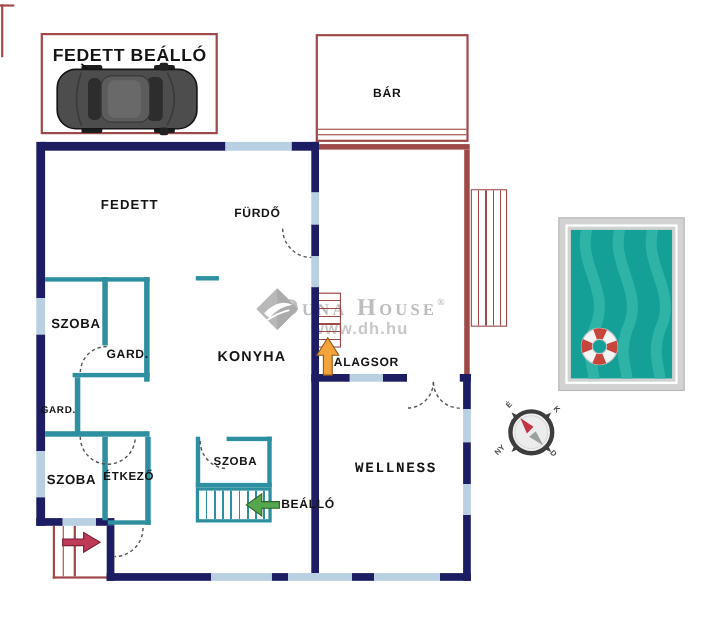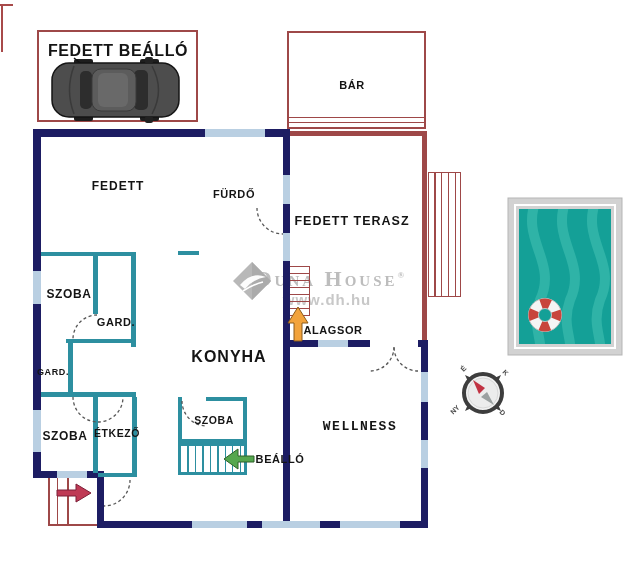--- a/index.html
+++ b/index.html
@@ -180,25 +180,24 @@
         <circle cx="545" cy="315" r="11.5" fill="none" stroke="#c8453c" stroke-width="10" stroke-dasharray="9 9.1" stroke-dashoffset="4.5"></circle>
         <circle cx="545" cy="315" r="6.5" fill="#14a097" stroke="#c2c2c2" stroke-width="1"></circle>
       </g>
     </g>
   </svg>
 
   <div class="lbl" style="left:118px;top:51px;font-size:16px;">FEDETT BEÁLLÓ</div>
   <div class="lbl" style="left:352px;top:85px;font-size:11px;">BÁR</div>
   <div class="lbl" style="left:118px;top:186px;font-size:12px;letter-spacing:1px;">FEDETT</div>
   <div class="lbl" style="left:234px;top:194px;font-size:11px;">FÜRDŐ</div>
-  <div class="lbl" style="left:352px;top:221px;font-size:12.5px;letter-spacing:1px;">FEDETT TERASZ</div>
   <div class="lbl" style="left:69px;top:294px;font-size:12px;">SZOBA</div>
   <div class="lbl" style="left:116px;top:322px;font-size:11px;">GARD.</div>
   <div class="lbl" style="left:53px;top:372px;font-size:9px;">GARD.</div>
-  <div class="lbl" style="left:229px;top:324px;font-size:16px;letter-spacing:1px;margin-top:33px;">KONYHA</div>
+  <div class="lbl" style="left:229px;top:324px;font-size:13px;letter-spacing:1px;">KONYHA</div>
   <div class="lbl" style="left:333px;top:330px;font-size:11px;">ALAGSOR</div>
   <div class="lbl" style="left:65px;top:436px;font-size:12px;">SZOBA</div>
   <div class="lbl" style="left:117px;top:433px;font-size:10.5px;">ÉTKEZŐ</div>
   <div class="lbl" style="left:214px;top:420px;font-size:10.5px;">SZOBA</div>
   <div class="lbl" style="left:280px;top:459px;font-size:11px;">BEÁLLÓ</div>
   <div class="lbl" style="left:360px;top:426px;font-size:13px;letter-spacing:1.5px;font-family:Liberation Mono, monospace;">WELLNESS</div>
 
   <div class="cmp" style="left:461px;top:365px;transform:rotate(-45deg);">É</div>
   <div class="cmp" style="left:503px;top:369px;transform:rotate(45deg);">K</div>
   <div class="cmp" style="left:450px;top:406px;transform:rotate(-45deg);">NY</div>

